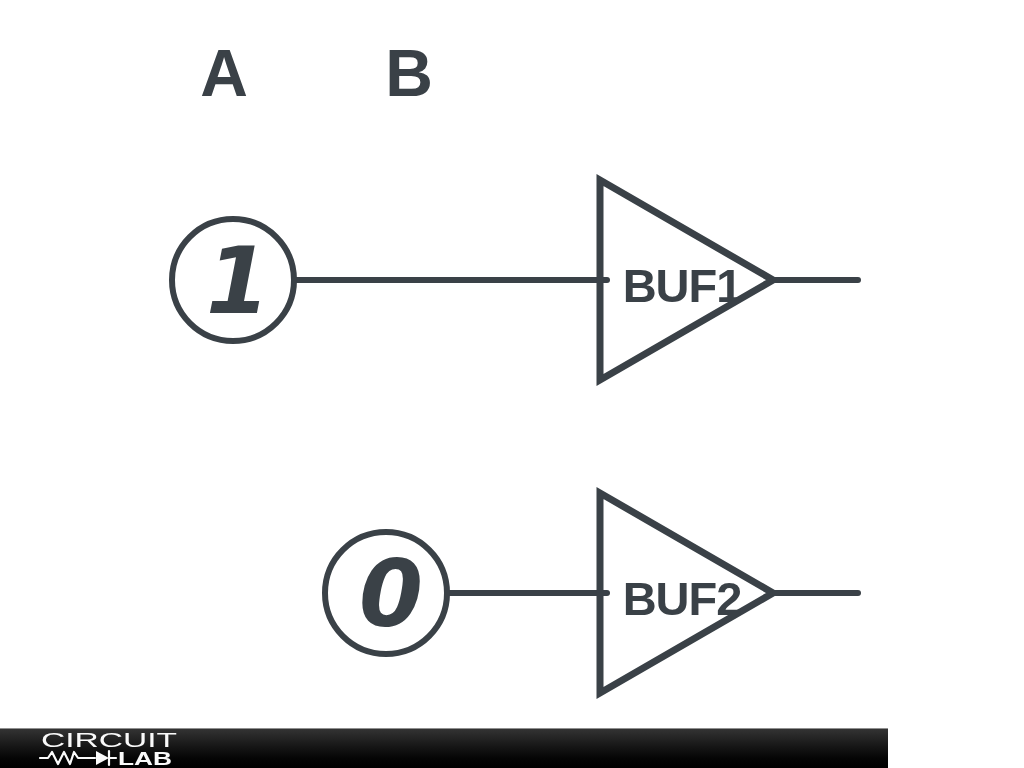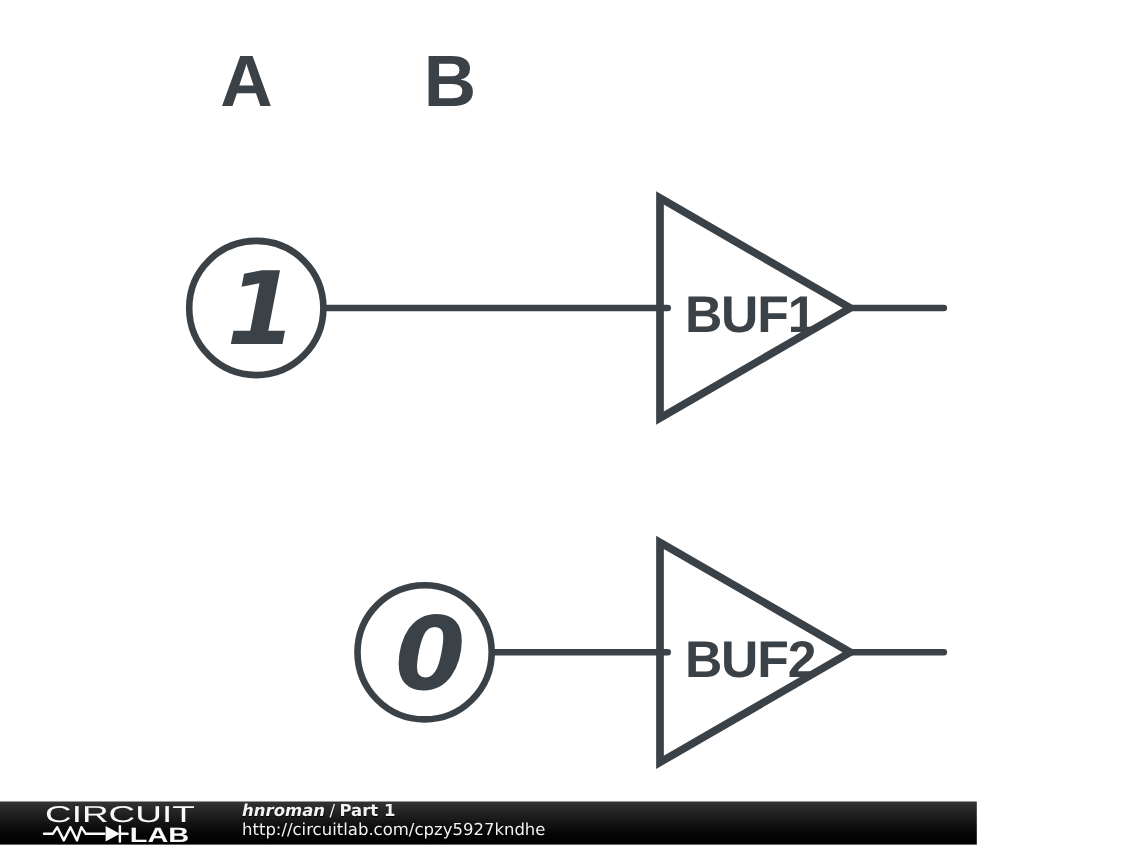--- a/index.html
+++ b/index.html
@@ -116,19 +116,13 @@
     <text class="logo-top" x="3" y="18" textLength="136" lengthAdjust="spacingAndGlyphs">CIRCUIT</text>
     <polyline class="lead" points="2,29 10,29 14,23 20,35 26,23 32,35 36,23 40,29 57,29"></polyline>
     <g>
       <polygon points="58,22 58,36 71,29" fill="#fafafa"></polygon>
       <line class="lead" x1="71" y1="22" x2="71" y2="36"></line>
       <line class="lead" x1="71" y1="29" x2="78" y2="29"></line>
     </g>
     <text class="logo-bottom" x="80" y="36" textLength="54" lengthAdjust="spacingAndGlyphs">LAB</text>
   </svg>
 
-  <div class="footer-text">
-    <div class="title-line">
-      <span class="author">hnroman</span><span class="sep">/</span><span class="part-title">Part 1</span>
-    </div>
-    <div class="url-line">http://circuitlab.com/cpzy5927kndhe</div>
-  </div>
 </div>
 
 </body></html>

